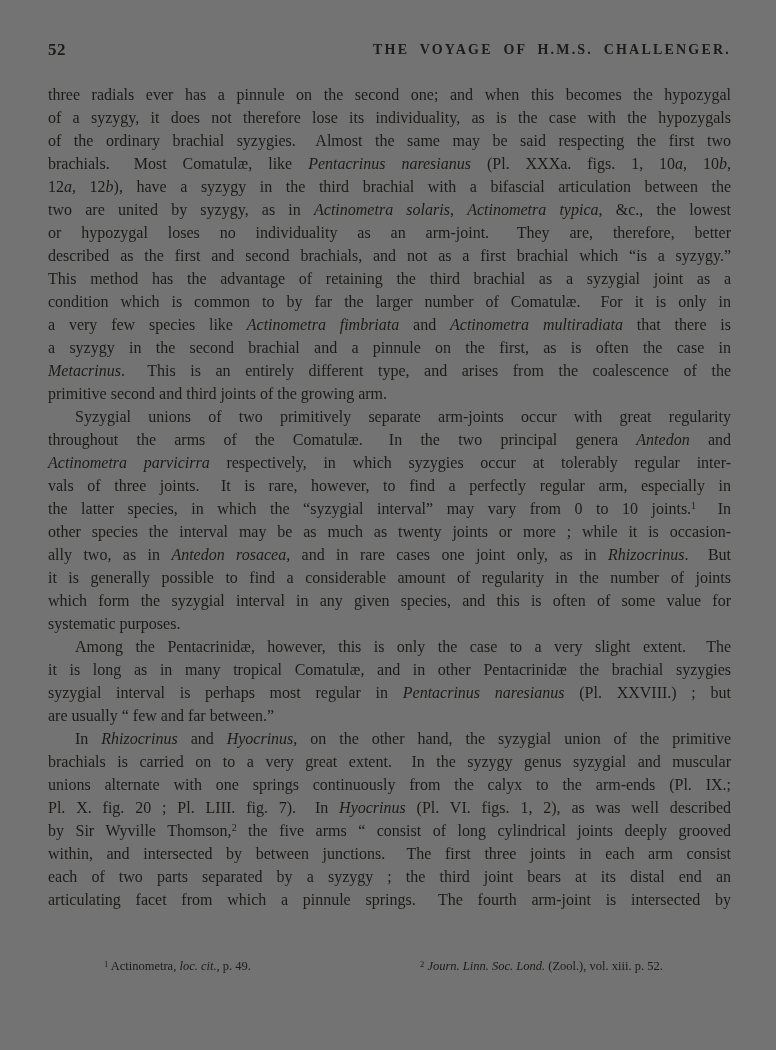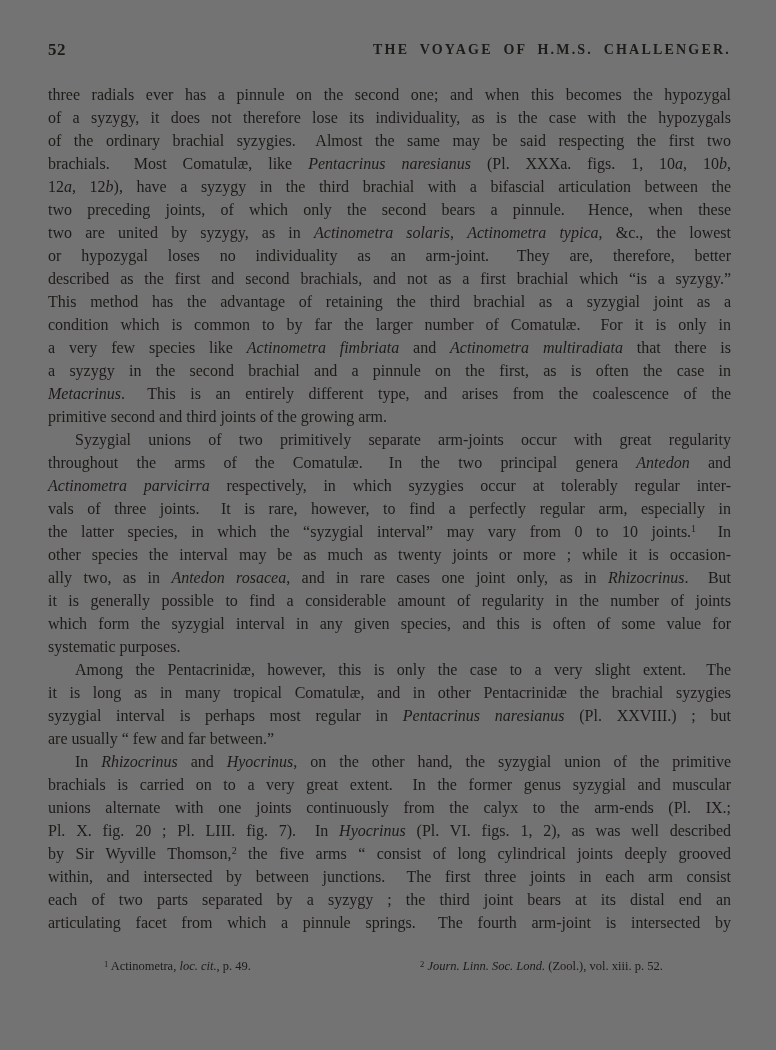--- a/index.html
+++ b/index.html
@@ -89,21 +89,20 @@
     <span class="pagenum">52</span>
     <div class="head-title">THE VOYAGE OF H.M.S. CHALLENGER.</div>
   </div>
   <div class="body-text" id="body-text">
       <div class="para">
         <div class="line">three radials ever has a pinnule on the second one; and when this becomes the hypozygal</div>
         <div class="line">of a syzygy, it does not therefore lose its individuality, as is the case with the hypozygals</div>
         <div class="line">of the ordinary brachial syzygies.  Almost the same may be said respecting the first two</div>
         <div class="line">brachials.  Most Comatulæ, like <i>Pentacrinus naresianus</i> (Pl. XXXa. figs. 1, 10<i>a</i>, 10<i>b</i>,</div>
         <div class="line">12<i>a</i>, 12<i>b</i>), have a syzygy in the third brachial with a bifascial articulation between the</div>
-        <div class="line">two preceding joints, of which only the second bears a pinnule.  Hence, when these</div>
         <div class="line">two are united by syzygy, as in <i>Actinometra solaris</i>, <i>Actinometra typica</i>, &amp;c., the lowest</div>
         <div class="line">or hypozygal loses no individuality as an arm-joint.  They are, therefore, better</div>
         <div class="line">described as the first and second brachials, and not as a first brachial which “is a syzygy.”</div>
         <div class="line">This method has the advantage of retaining the third brachial as a syzygial joint as a</div>
         <div class="line">condition which is common to by far the larger number of Comatulæ.  For it is only in</div>
         <div class="line">a very few species like <i>Actinometra fimbriata</i> and <i>Actinometra multiradiata</i> that there is</div>
         <div class="line">a syzygy in the second brachial and a pinnule on the first, as is often the case in</div>
         <div class="line"><i>Metacrinus</i>.  This is an entirely different type, and arises from the coalescence of the</div>
         <div class="line last">primitive second and third joints of the growing arm.</div>
       </div>
@@ -120,22 +119,22 @@
         <div class="line last">systematic purposes.</div>
       </div>
       <div class="para indent">
         <div class="line">Among the Pentacrinidæ, however, this is only the case to a very slight extent.  The</div>
         <div class="line">it is long as in many tropical Comatulæ, and in other Pentacrinidæ the brachial syzygies</div>
         <div class="line">syzygial interval is perhaps most regular in <i>Pentacrinus naresianus</i> (Pl. XXVIII.) ; but</div>
         <div class="line last">are usually “ few and far between.”</div>
       </div>
       <div class="para indent">
         <div class="line">In <i>Rhizocrinus</i> and <i>Hyocrinus</i>, on the other hand, the syzygial union of the primitive</div>
-        <div class="line">brachials is carried on to a very great extent.  In the former genus syzygial and muscular</div>
-        <div class="line">unions alternate with one joints continuously from the calyx to the arm-ends (Pl. IX.;</div>
+        <div class="line">brachials is carried on to a very great extent.  In the syzygy genus syzygial and muscular</div>
+        <div class="line">unions alternate with one springs continuously from the calyx to the arm-ends (Pl. IX.;</div>
         <div class="line">Pl. X. fig. 20 ; Pl. LIII. fig. 7).  In <i>Hyocrinus</i> (Pl. VI. figs. 1, 2), as was well described</div>
         <div class="line">by Sir Wyville Thomson,<sup>2</sup> the five arms “ consist of long cylindrical joints deeply grooved</div>
         <div class="line">within, and intersected by between junctions.  The first three joints in each arm consist</div>
         <div class="line">each of two parts separated by a syzygy ; the third joint bears at its distal end an</div>
         <div class="line">articulating facet from which a pinnule springs.  The fourth arm-joint is intersected by</div>
       </div>
     </div>
   <div class="footnotes" id="footnotes">
       <span class="footnote"><sup>1</sup> Actinometra, <i>loc. cit.</i>, p. 49.</span>
       <span class="footnote"><sup>2</sup> <i>Journ. Linn. Soc. Lond.</i> (Zool.), vol. xiii. p. 52.</span>

